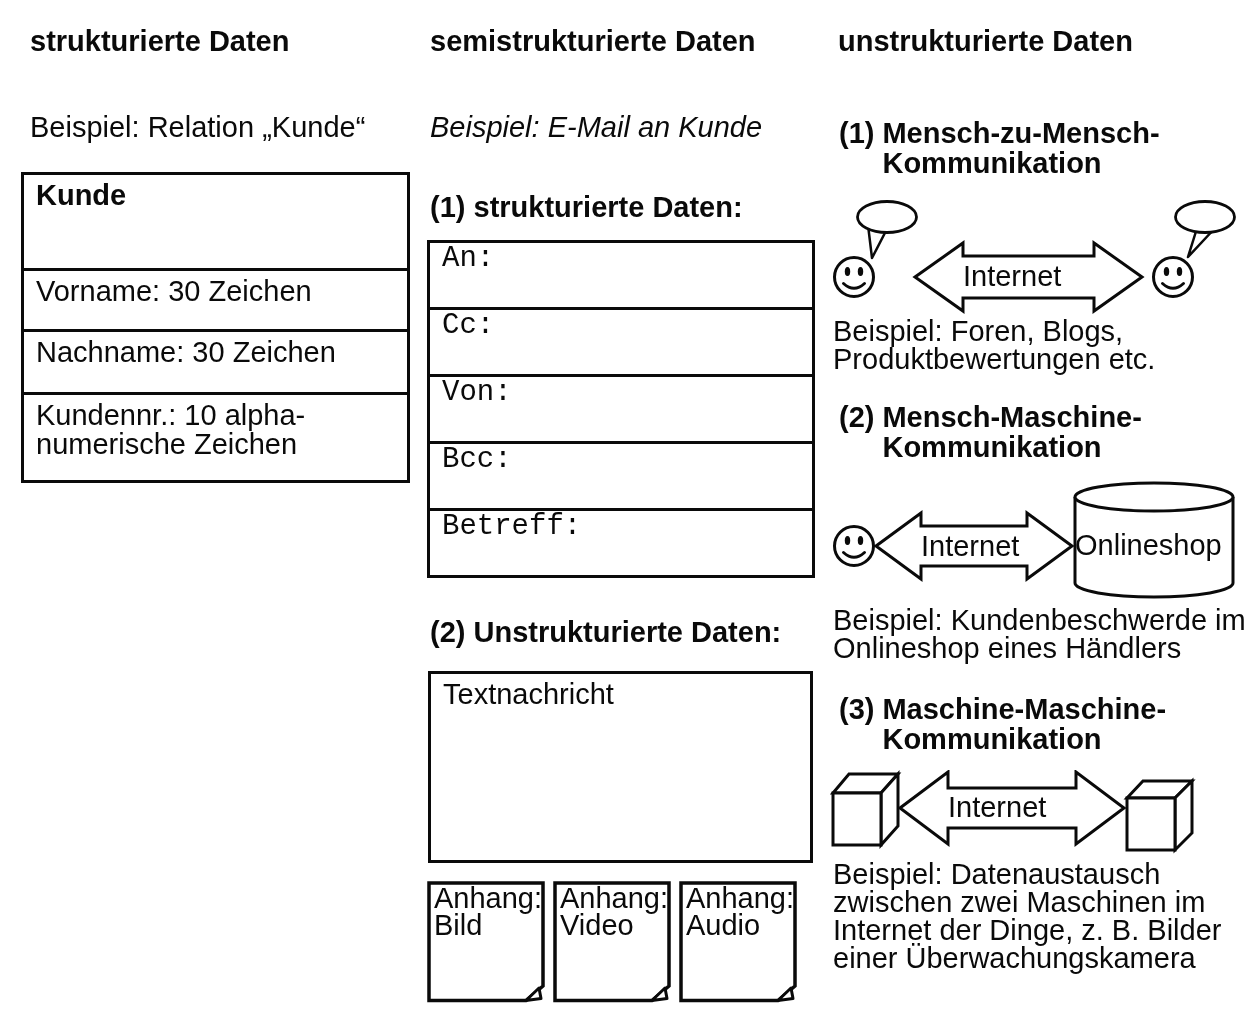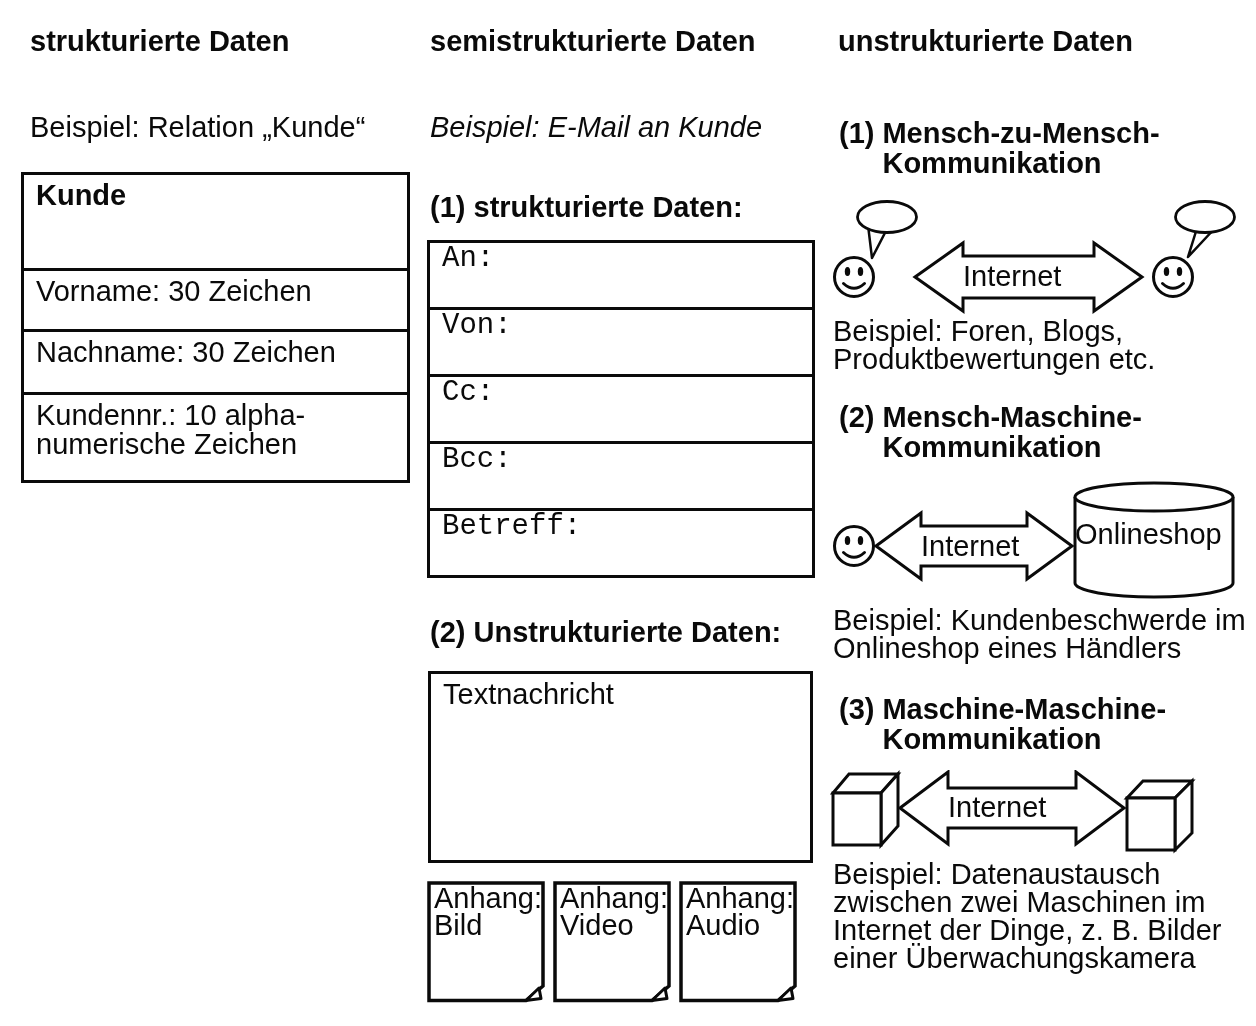--- a/index.html
+++ b/index.html
@@ -138,22 +138,22 @@
 numerische Zeichen</div>
   </div>
 
   <div class="title" style="left:430px; top:26px;">semistrukturierte Daten</div>
   <div class="cap" style="left:430px; top:112px;font-style:italic;">Beispiel: E-Mail an Kunde</div>
 
   <div class="sublabel" style="left:430px; top:192px;">(1) strukturierte Daten:</div>
 
   <div class="email-table">
     <div class="erow">An:</div>
+    <div class="erow">Cc:</div>
     <div class="erow">Von:</div>
-    <div class="erow">Cc:</div>
     <div class="erow">Bcc:</div>
     <div class="erow">Betreff:</div>
   </div>
 
   <div class="sublabel" style="left:430px; top:617px;">(2) Unstrukturierte Daten:</div>
 
   <div class="msg-box">
     <span>Textnachricht</span>
   </div>
 
@@ -235,21 +235,21 @@
     </g>
     <g>
       <polygon points="46,71 91,38 91,51 197,51 197,38 242,71 197,104 197,91 91,91 91,104" fill="#ffffff" stroke="#0a0a0a" stroke-width="3" stroke-linejoin="miter"></polygon>
     </g>
     <g>
       <path d="M 245 22 L 245 108 A 79 14 0 0 0 403 108 L 403 22" fill="#ffffff" stroke="#0a0a0a" stroke-width="3"></path>
       <ellipse cx="324" cy="22" rx="79" ry="14" fill="#ffffff" stroke="#0a0a0a" stroke-width="3"></ellipse>
     </g>
   </svg>
   <div class="glabel" style="left:921px; top:532px; width:106px;">Internet</div>
-  <div class="glabel" style="left:1075px; top:520px; width:158px;">Onlineshop</div>
+  <div class="glabel" style="left:1075px; top:531px; width:158px;">Onlineshop</div>
 
   <div class="ex" style="left:833px; top:606px;">Beispiel: Kundenbeschwerde im
 Onlineshop eines Händlers</div>
 
   <div class="sec-h" style="left:839px; top:694px;">
     <span class="num">(3)</span>
     <span class="lines">Maschine-Maschine-
 Kommunikation</span>
   </div>
 

